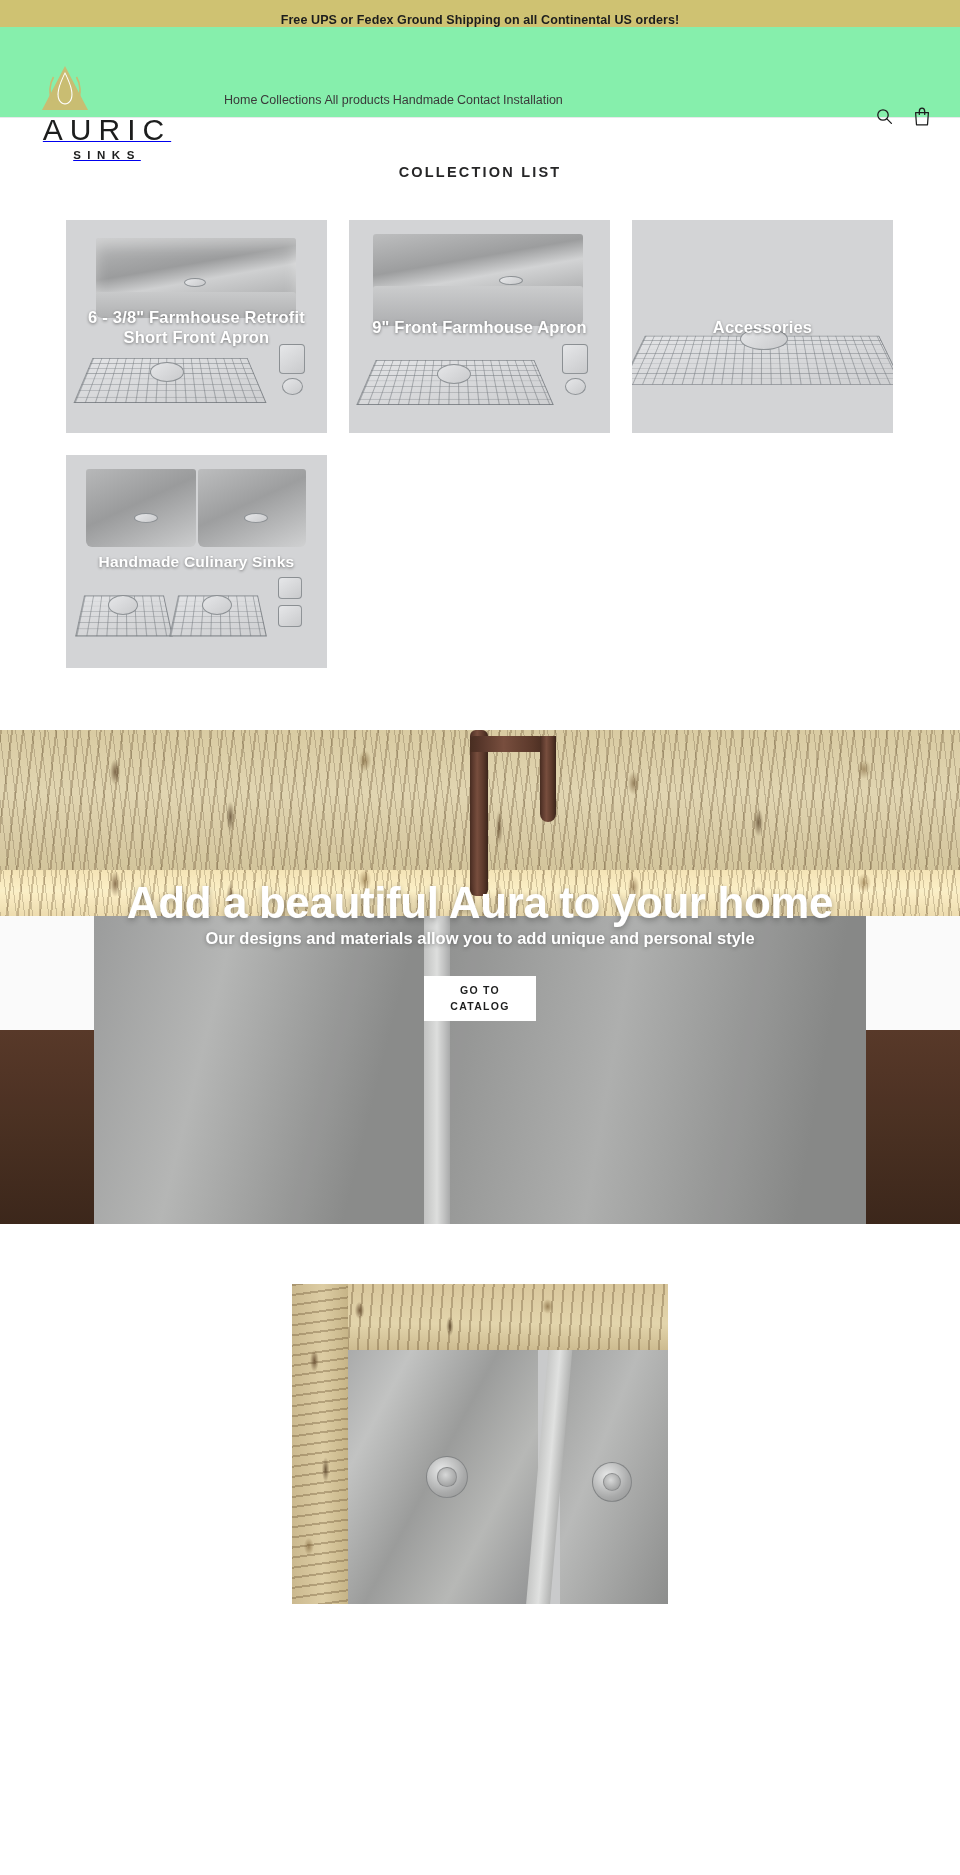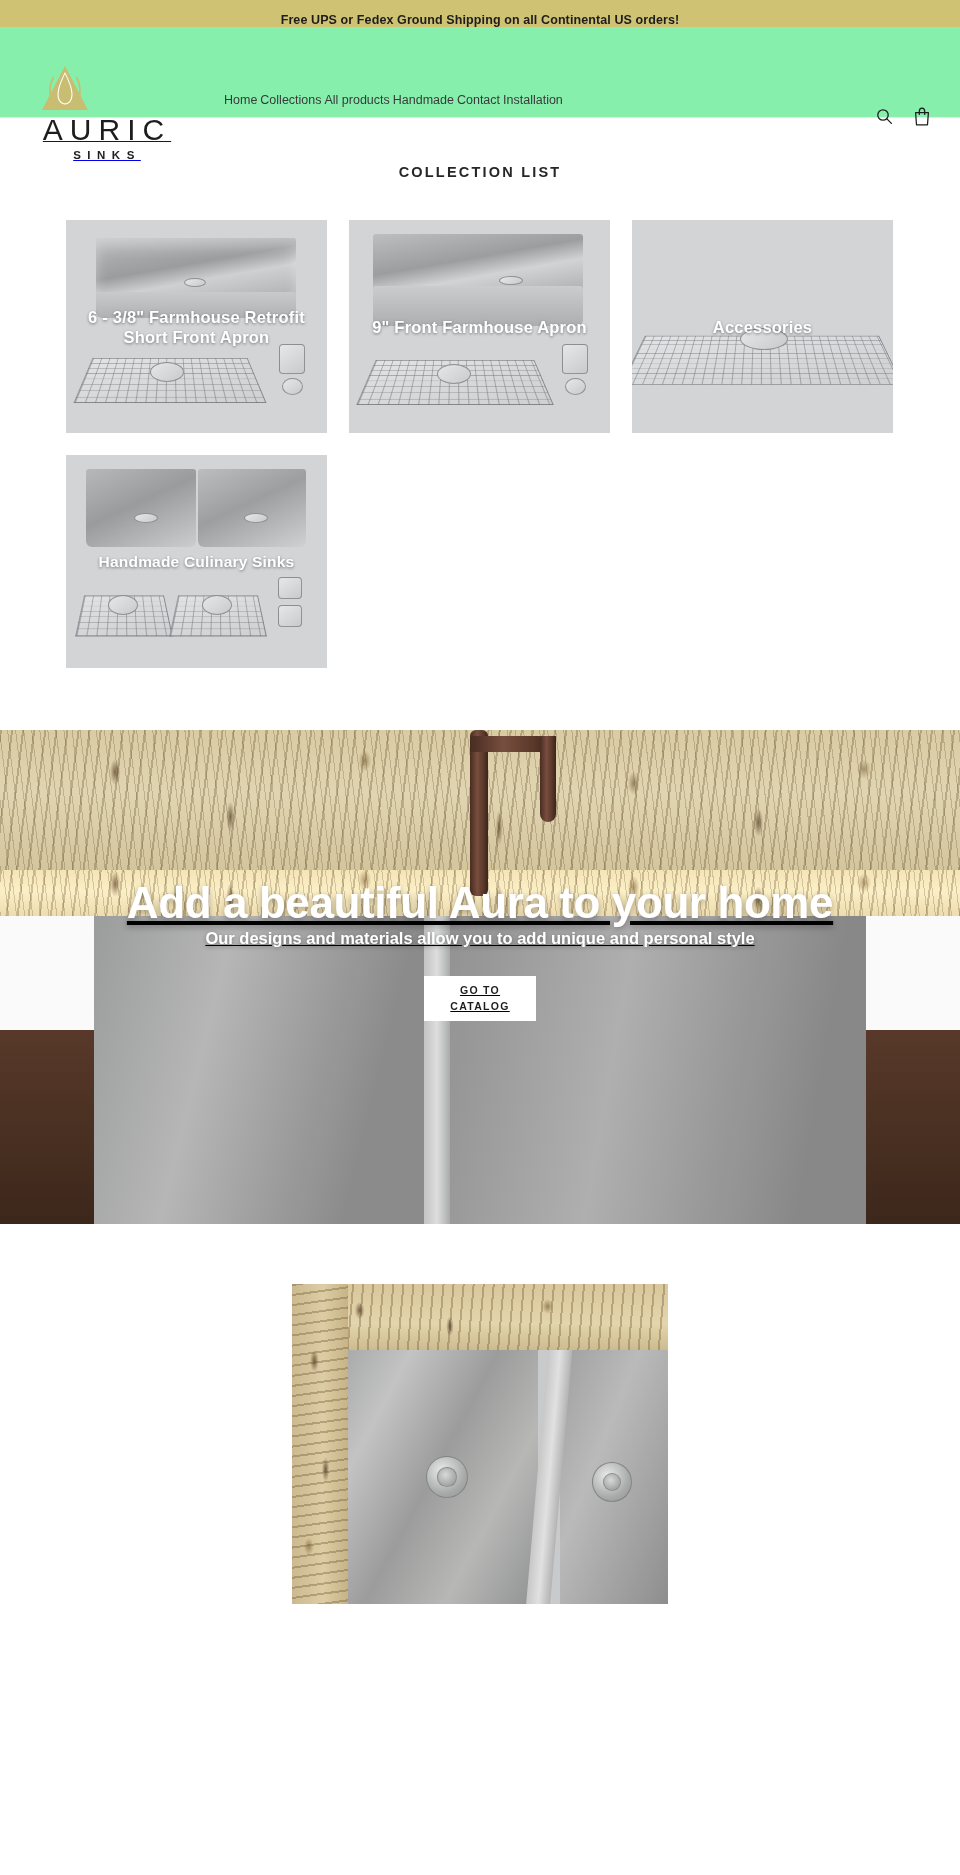--- a/index.html
+++ b/index.html
@@ -200,21 +200,20 @@
     background: linear-gradient(90deg,#4a2e22,#7b5040 40%,#5c3a2b 75%,#3d251b);
     border-radius: 6px;
   }
   .hero-scrim { position: absolute; inset: 0; background: rgba(0,0,0,0.02); }
   .hero-content {
     position: absolute;
     left: 0; right: 0;
     top: 148px;
     text-align: center;
     padding: 0 65px;
-    text-decoration: underline;
   }
   .hero-title {
     color: #fff;
     font-size: 44px;
     font-weight: 700;
     line-height: 1.12;
     letter-spacing: -0.4px;
     text-shadow: 0 2px 6px rgba(0,0,0,.32);
   }
   .hero-sub {

